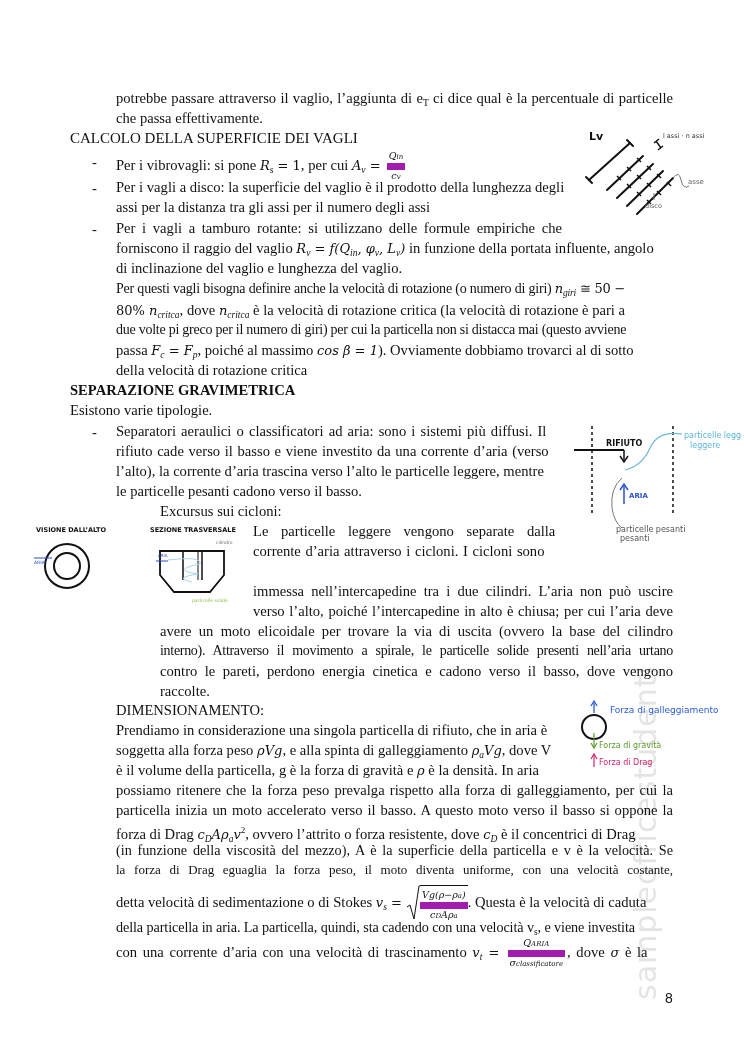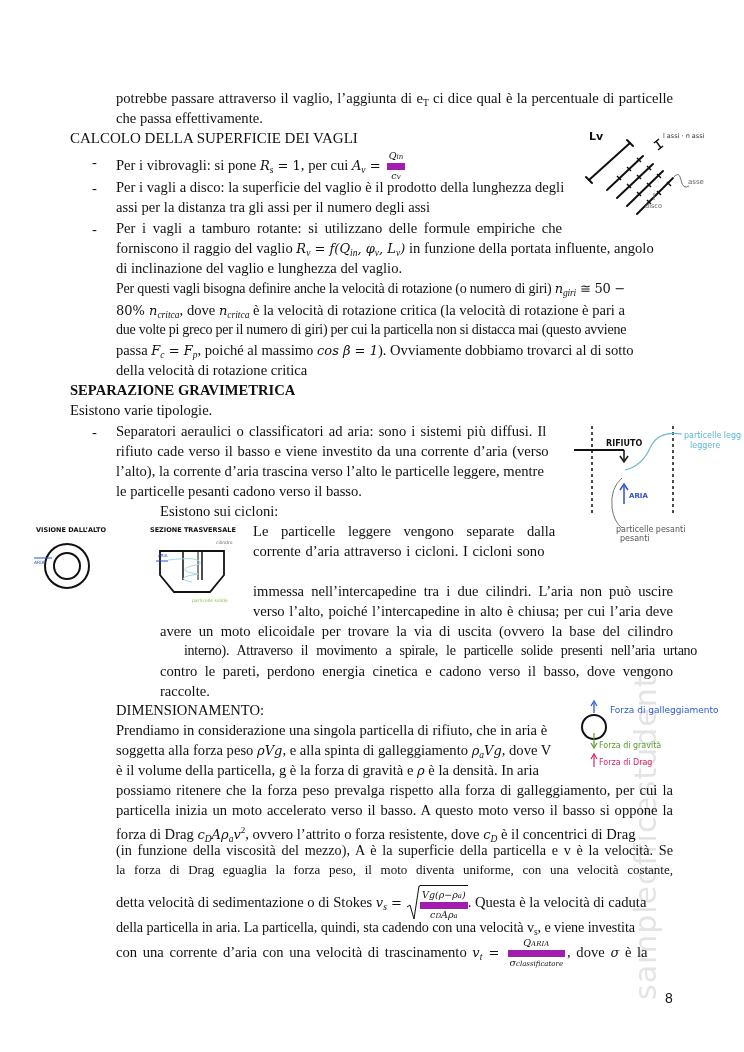--- a/index.html
+++ b/index.html
@@ -123,21 +123,21 @@
       <text x="118" y="30" font-family="DejaVu Sans, sans-serif" font-size="8" fill="#5bb5d8">leggere</text>
       <line x1="52" y1="86" x2="52" y2="68" stroke="#2a4fd0" stroke-width="1.5"></line>
       <path d="M48 72 L52 66 L56 72" stroke="#2a4fd0" stroke-width="1.5" fill="none"></path>
       <text x="57" y="80" font-family="DejaVu Sans, sans-serif" font-size="7" font-weight="bold" fill="#2a4fd0">ARIA</text>
       <path d="M50 60 Q38 70 40 90 Q42 104 50 110" stroke="#777" stroke-width="1" fill="none"></path>
       <text x="44" y="114" font-family="DejaVu Sans, sans-serif" font-size="8" fill="#555">particelle pesanti</text>
       <text x="48" y="123" font-family="DejaVu Sans, sans-serif" font-size="8" fill="#555">pesanti</text>
     </svg>
   </div>
 
-  <div class="line" style="left:160px;top:501px;">Esistono sui cicloni:</div>
+  <div class="line" style="left:160px;top:501px;">Excursus sui cicloni:</div>
 
   <div style="position:absolute;left:22px;top:520px;width:225px;height:90px;">
     <svg width="225" height="90" viewBox="0 0 225 90">
       <text x="14" y="12" font-family="DejaVu Sans, sans-serif" font-size="6.5" font-weight="bold" fill="#111">VISIONE DALL’ALTO</text>
       <circle cx="45" cy="46" r="22" stroke="#111" stroke-width="2" fill="none"></circle>
       <circle cx="45" cy="46" r="13" stroke="#111" stroke-width="2" fill="none"></circle>
       <line x1="12" y1="38" x2="30" y2="38" stroke="#2a4fd0" stroke-width="1"></line>
       <text x="12" y="44" font-family="DejaVu Sans, sans-serif" font-size="4.5" fill="#2a4fd0">ARIA</text>
       <text x="128" y="12" font-family="DejaVu Sans, sans-serif" font-size="6.5" font-weight="bold" fill="#111">SEZIONE TRASVERSALE</text>
       <path d="M138 31 L202 31 L202 55 L188 72 L152 72 L138 55 Z" stroke="#111" stroke-width="1.8" fill="none"></path>
@@ -150,21 +150,21 @@
       <text x="194" y="24" font-family="DejaVu Sans, sans-serif" font-size="4.5" fill="#666">cilindro</text>
       <text x="170" y="82" font-family="DejaVu Sans, sans-serif" font-size="4.5" fill="#8bbf4a">particelle solide</text>
     </svg>
   </div>
 
   <div class="line" style="left:253px;top:541px;word-spacing:1px;">corrente d’aria attraverso i cicloni. I cicloni sono</div>
   <div class="line" style="left:253px;top:521px;word-spacing:9px;">Le particelle leggere vengono separate dalla</div>
   <div class="line just" style="left:253px;top:581px;width:420px;">immessa nell’intercapedine tra i due cilindri. L’aria non può uscire</div>
   <div class="line just" style="left:253px;top:601px;width:420px;">verso l’alto, poiché l’intercapedine in alto è chiusa; per cui l’aria deve</div>
   <div class="line just" style="left:160px;top:621px;width:513px;">avere un moto elicoidale per trovare la via di uscita (ovvero la base del cilindro</div>
-  <div class="line just" style="left:160px;top:641px;width:513px;font-size:14px;letter-spacing:-0.3px;margin-left:24px;">interno). Attraverso il movimento a spirale, le particelle solide presenti nell’aria urtano</div>
+  <div class="line just" style="left:160px;top:641px;width:513px;font-size:14px;letter-spacing:-0.3px;">interno). Attraverso il movimento a spirale, le particelle solide presenti nell’aria urtano</div>
   <div class="line just" style="left:160px;top:661px;width:513px;">contro le pareti, perdono energia cinetica e cadono verso il basso, dove vengono</div>
   <div class="line" style="left:160px;top:681px;">raccolte.</div>
 
   <div class="line" style="left:116px;top:700px;">DIMENSIONAMENTO:</div>
   <div class="line" style="left:116px;top:720px;">Prendiamo in considerazione una singola particella di rifiuto, che in aria è</div>
   <div class="line" style="left:116px;top:740px;">
     <span>soggetta alla forza peso </span><span class="m">ρVg</span><span>, e alla spinta di galleggiamento </span><span class="m">ρ</span><span class="sub">a</span><span class="m">Vg</span><span>, dove V</span>
   </div>
   <div class="line" style="left:116px;top:760px;">
     <span>è il volume della particella, g è la forza di gravità e </span><span class="m">ρ</span><span> è la densità. In aria</span>

